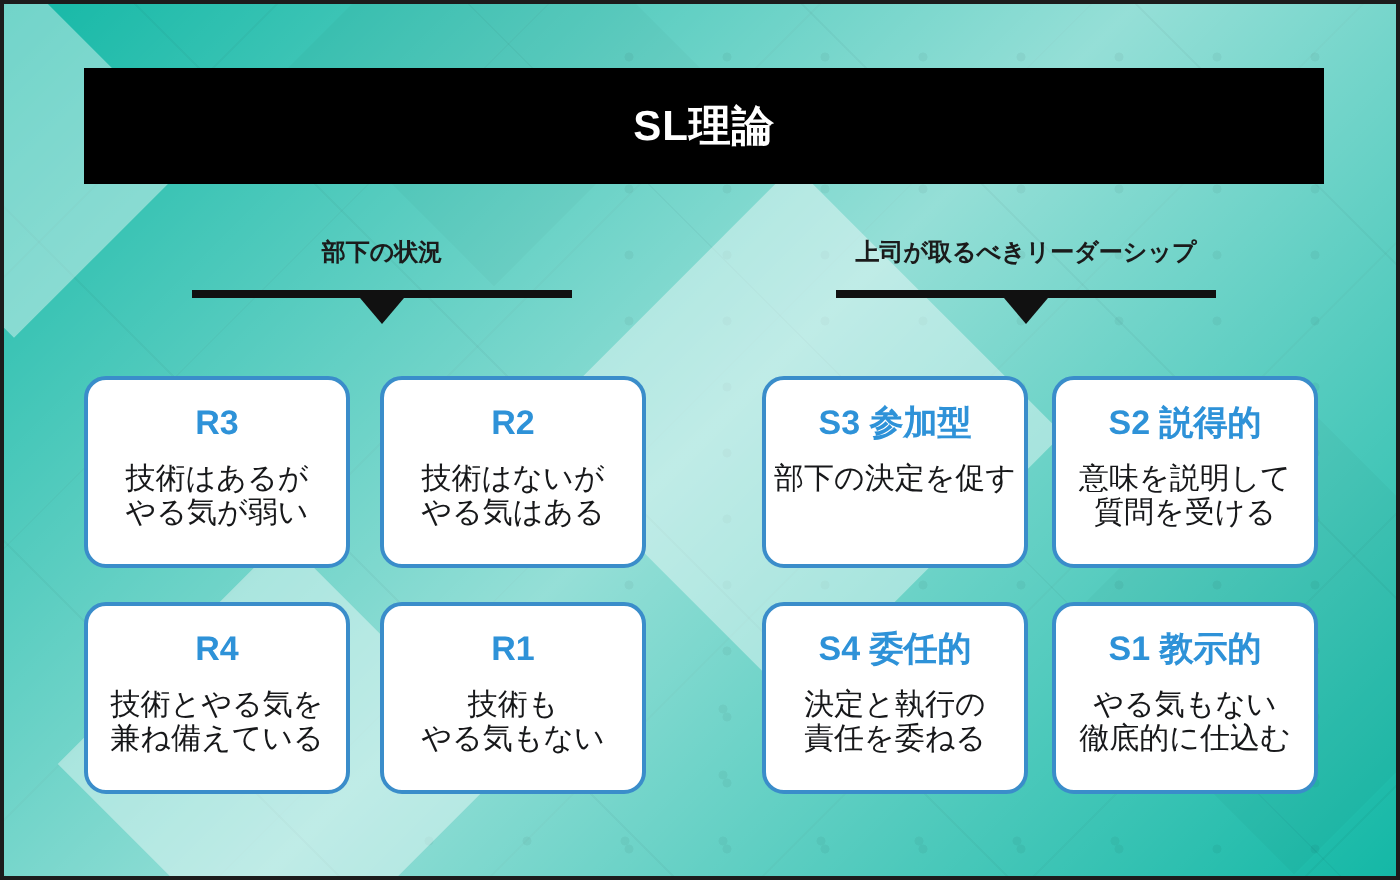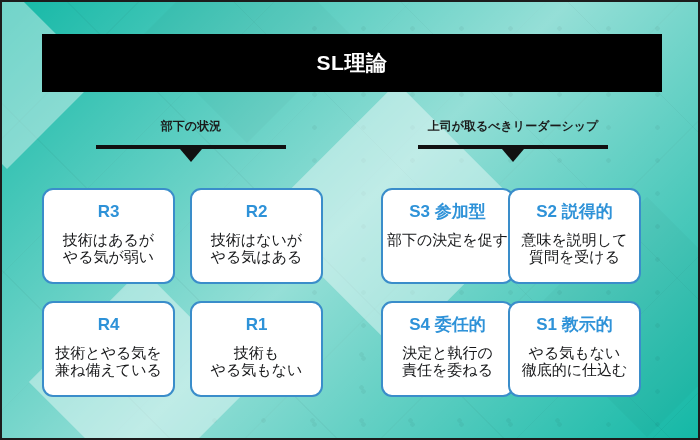--- a/index.html
+++ b/index.html
@@ -144,21 +144,21 @@
     border-radius: 11px;
     display: flex;
     flex-direction: column;
     align-items: center;
     justify-content: flex-start;
     padding-top: 11px;
   }
   .card.c0 { left: 40px;  }
   .card.c1 { left: 188px; }
   .card.c2 { left: 379px; }
-  .card.c3 { left: 506px; }
+  .card.c3 { left: 524px; }
 
   .card-title {
     font-size: 17px;
     font-weight: bold;
     color: #2e92d8;
     line-height: 21px;
     white-space: nowrap;
   }
   .card-body {
     margin-top: 9px;

